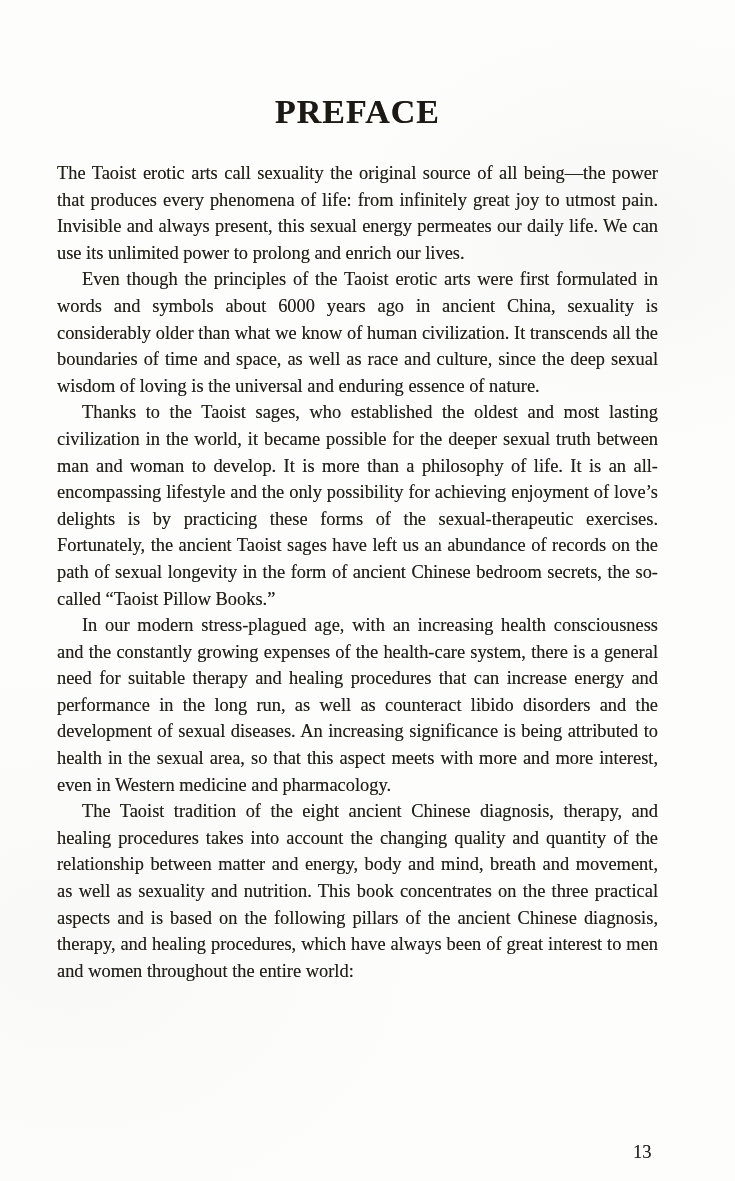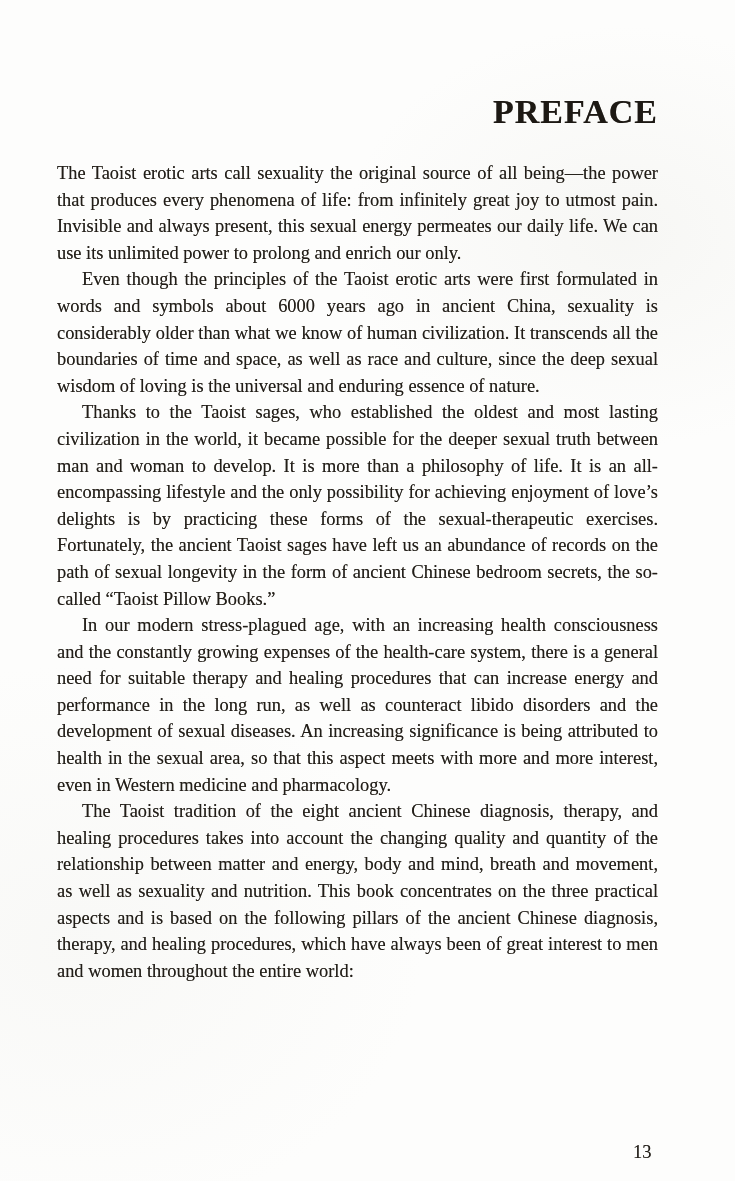--- a/index.html
+++ b/index.html
@@ -18,21 +18,21 @@
     font-family: "Liberation Serif", "DejaVu Serif", serif;
     color: #221e18;
     overflow: hidden;
   }
   .page-title {
     position: absolute;
     top: 93px;
     left: 57px;
     width: 601px;
     margin: 0;
-    text-align: right;
+    text-align: center;
     font-size: 34px;
     font-weight: bold;
     letter-spacing: 1px;
     color: #1d1914;
     text-shadow: 0 0 0.5px rgba(29,25,20,0.6);
   }
   .page-body {
     position: absolute;
     top: 160px;
     left: 57px;
@@ -60,20 +60,20 @@
     text-shadow: 0 0 0.5px rgba(34,30,24,0.5);
     text-align: center;
   }
 </style>
 </head>
 <body>
 
 <div class="page">
   <h1 class="page-title">PREFACE</h1>
   <div class="page-body" id="page-body">
-      <p class="para no-indent">The Taoist erotic arts call sexuality the original source of all being—the power that produces every phenomena of life: from infinitely great joy to utmost pain. Invisible and always present, this sexual energy permeates our daily life. We can use its unlimited power to prolong and enrich our only.</p>
+      <p class="para no-indent">The Taoist erotic arts call sexuality the original source of all being—the power that produces every phenomena of life: from infinitely great joy to utmost pain. Invisible and always present, this sexual energy permeates our daily life. We can use its unlimited power to prolong and enrich our lives.</p>
       <p class="para">Even though the principles of the Taoist erotic arts were first formulated in words and symbols about 6000 years ago in ancient China, sexuality is considerably older than what we know of human civilization. It transcends all the boundaries of time and space, as well as race and culture, since the deep sexual wisdom of loving is the universal and enduring essence of nature.</p>
       <p class="para">Thanks to the Taoist sages, who established the oldest and most lasting civilization in the world, it became possible for the deeper sexual truth between man and woman to develop. It is more than a philosophy of life. It is an all-encompassing lifestyle and the only possibility for achieving enjoyment of love’s delights is by practicing these forms of the sexual-therapeutic exercises. Fortunately, the ancient Taoist sages have left us an abundance of records on the path of sexual longevity in the form of ancient Chinese bedroom secrets, the so-called “Taoist Pillow Books.”</p>
       <p class="para">In our modern stress-plagued age, with an increasing health consciousness and the constantly growing expenses of the health-care system, there is a general need for suitable therapy and healing procedures that can increase energy and performance in the long run, as well as counteract libido disorders and the development of sexual diseases. An increasing significance is being attributed to health in the sexual area, so that this aspect meets with more and more interest, even in Western medicine and pharmacology.</p>
       <p class="para">The Taoist tradition of the eight ancient Chinese diagnosis, therapy, and healing procedures takes into account the changing quality and quantity of the relationship between matter and energy, body and mind, breath and movement, as well as sexuality and nutrition. This book concentrates on the three practical aspects and is based on the following pillars of the ancient Chinese diagnosis, therapy, and healing procedures, which have always been of great interest to men and women throughout the entire world:</p>
     </div>
   <div class="page-number">13</div>
 </div>
 
 </body></html>

